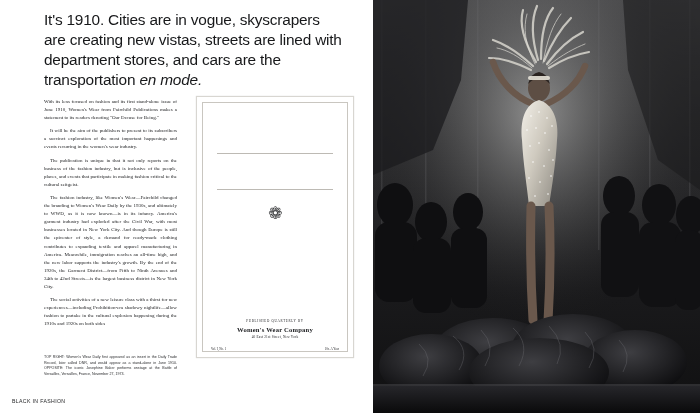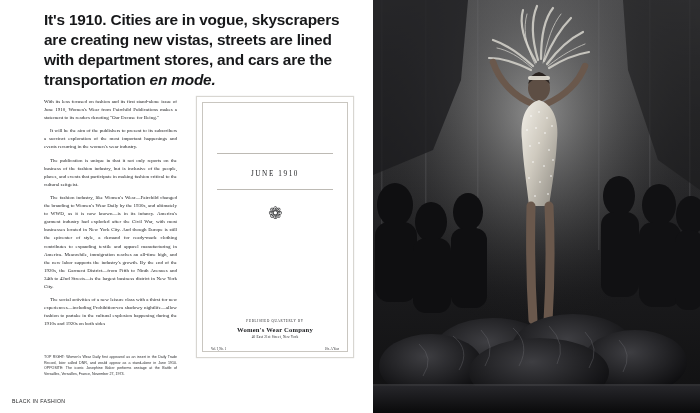--- a/index.html
+++ b/index.html
@@ -34,21 +34,21 @@
   .headline {
     position: absolute;
     left: 44px;
     top: 10px;
     width: 300px;
     font-family: "Liberation Sans", sans-serif;
     font-size: 15.4px;
     line-height: 1.30;
     color: #17181a;
     letter-spacing: -0.2px;
-    font-weight: 700;
+    font-weight: 400;
   }
   .headline .ital {
     font-style: italic;
   }
 
   .body-col {
     position: absolute;
     left: 44px;
     top: 98px;
     width: 133px;
@@ -226,21 +226,20 @@
     </div>
 
     <div class="caption">TOP RIGHT: Women's Wear Daily first appeared as an insert in the Daily Trade Record, later called DNR, and would appear as a stand-alone in June 1910. OPPOSITE: The iconic Josephine Baker performs onstage at the Battle of Versailles, Versailles, France, November 27, 1973.</div>
 
     <div class="footer">BLACK IN FASHION</div>
   </div>
 
   <div class="cover">
     <div class="cover-inner"></div>
     <div class="cover-rule"></div>
-    <div class="cover-date">JUNE 1910</div>
     <div class="cover-rule2"></div>
     <div class="cover-ornament">❁</div>
     <div class="cover-footer">
       <div class="cover-pub">PUBLISHED QUARTERLY BY</div>
       <div class="cover-company">Women's Wear Company</div>
       <div class="cover-address">40 East 21st Street, New York</div>
     </div>
     <div class="cover-meta">
       <span>Vol. I, No. 1</span>
       <span>10c. A Year</span>

